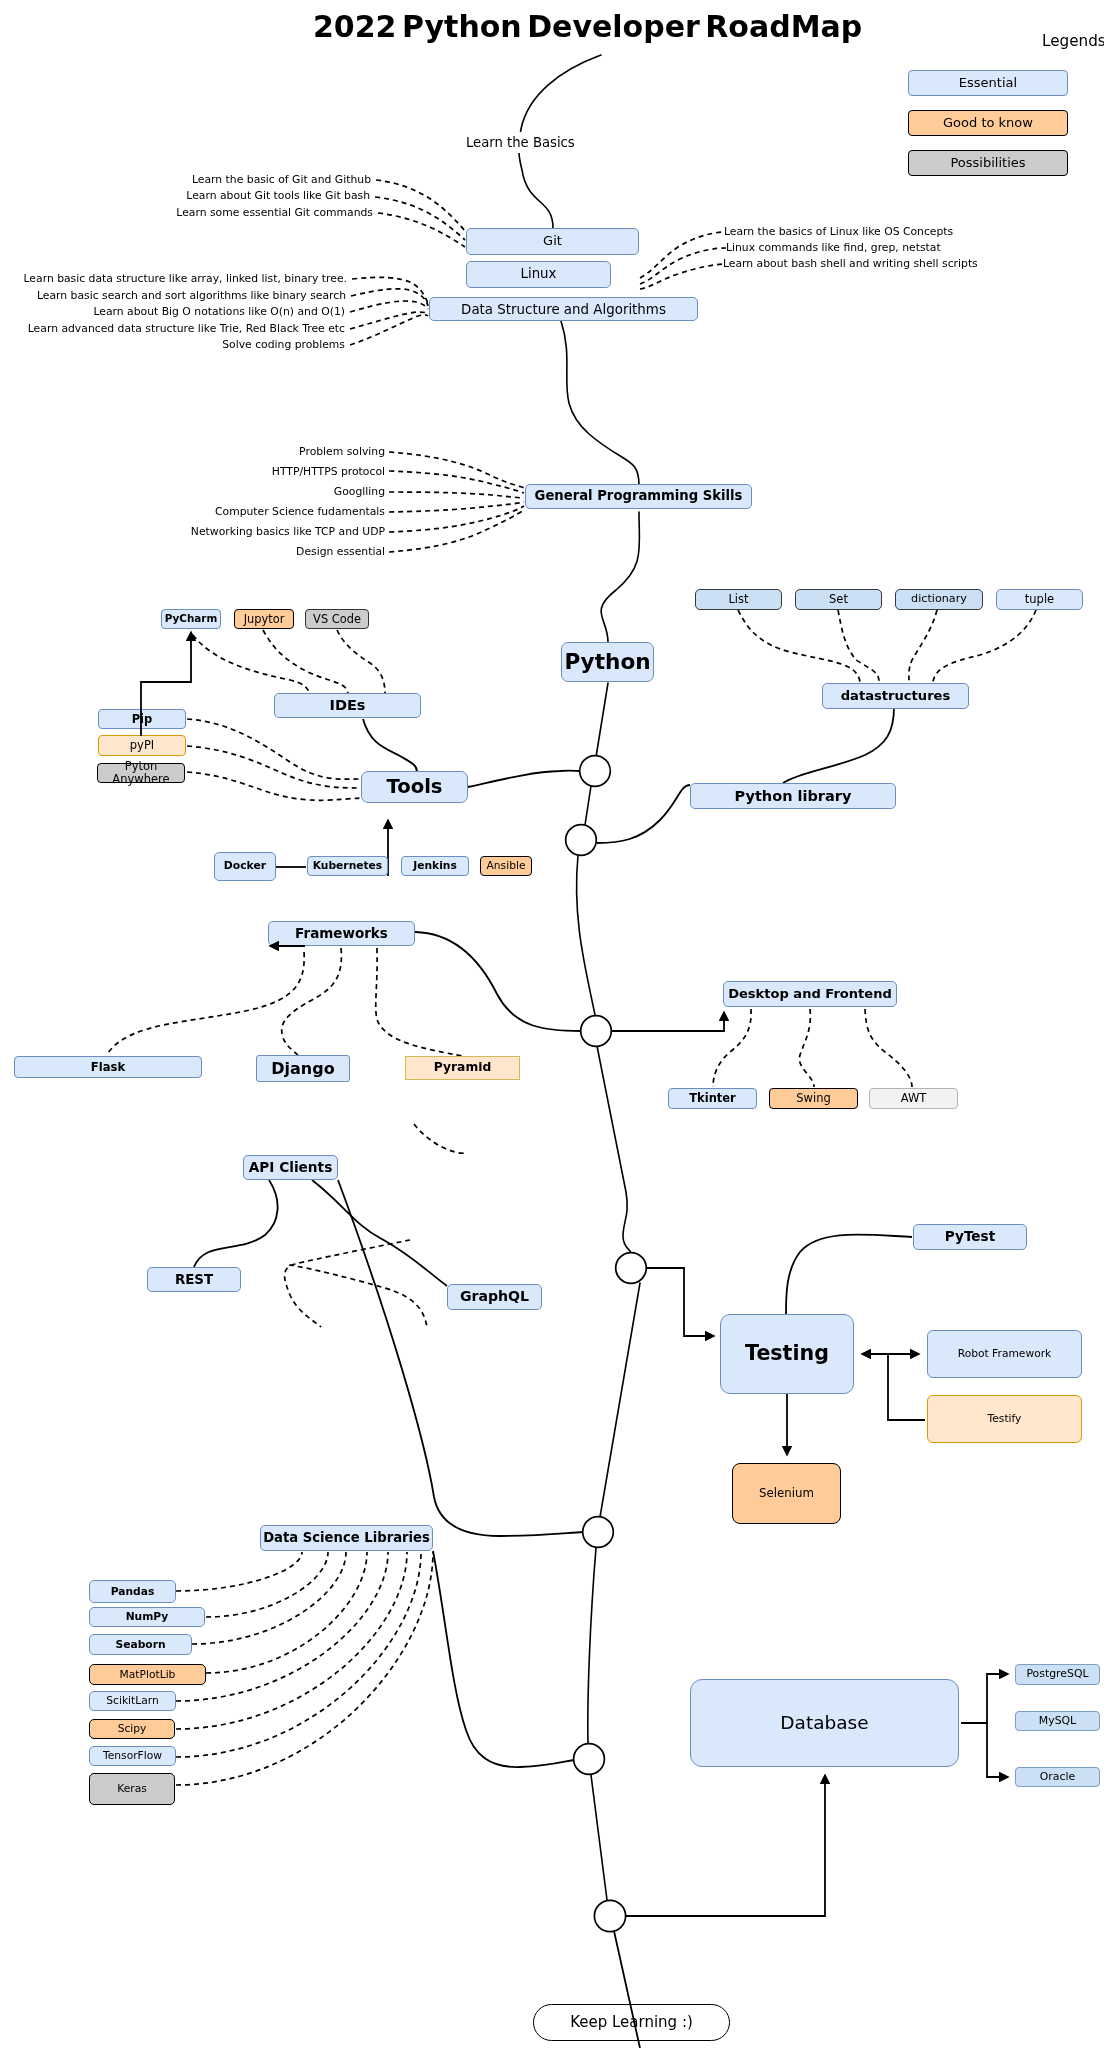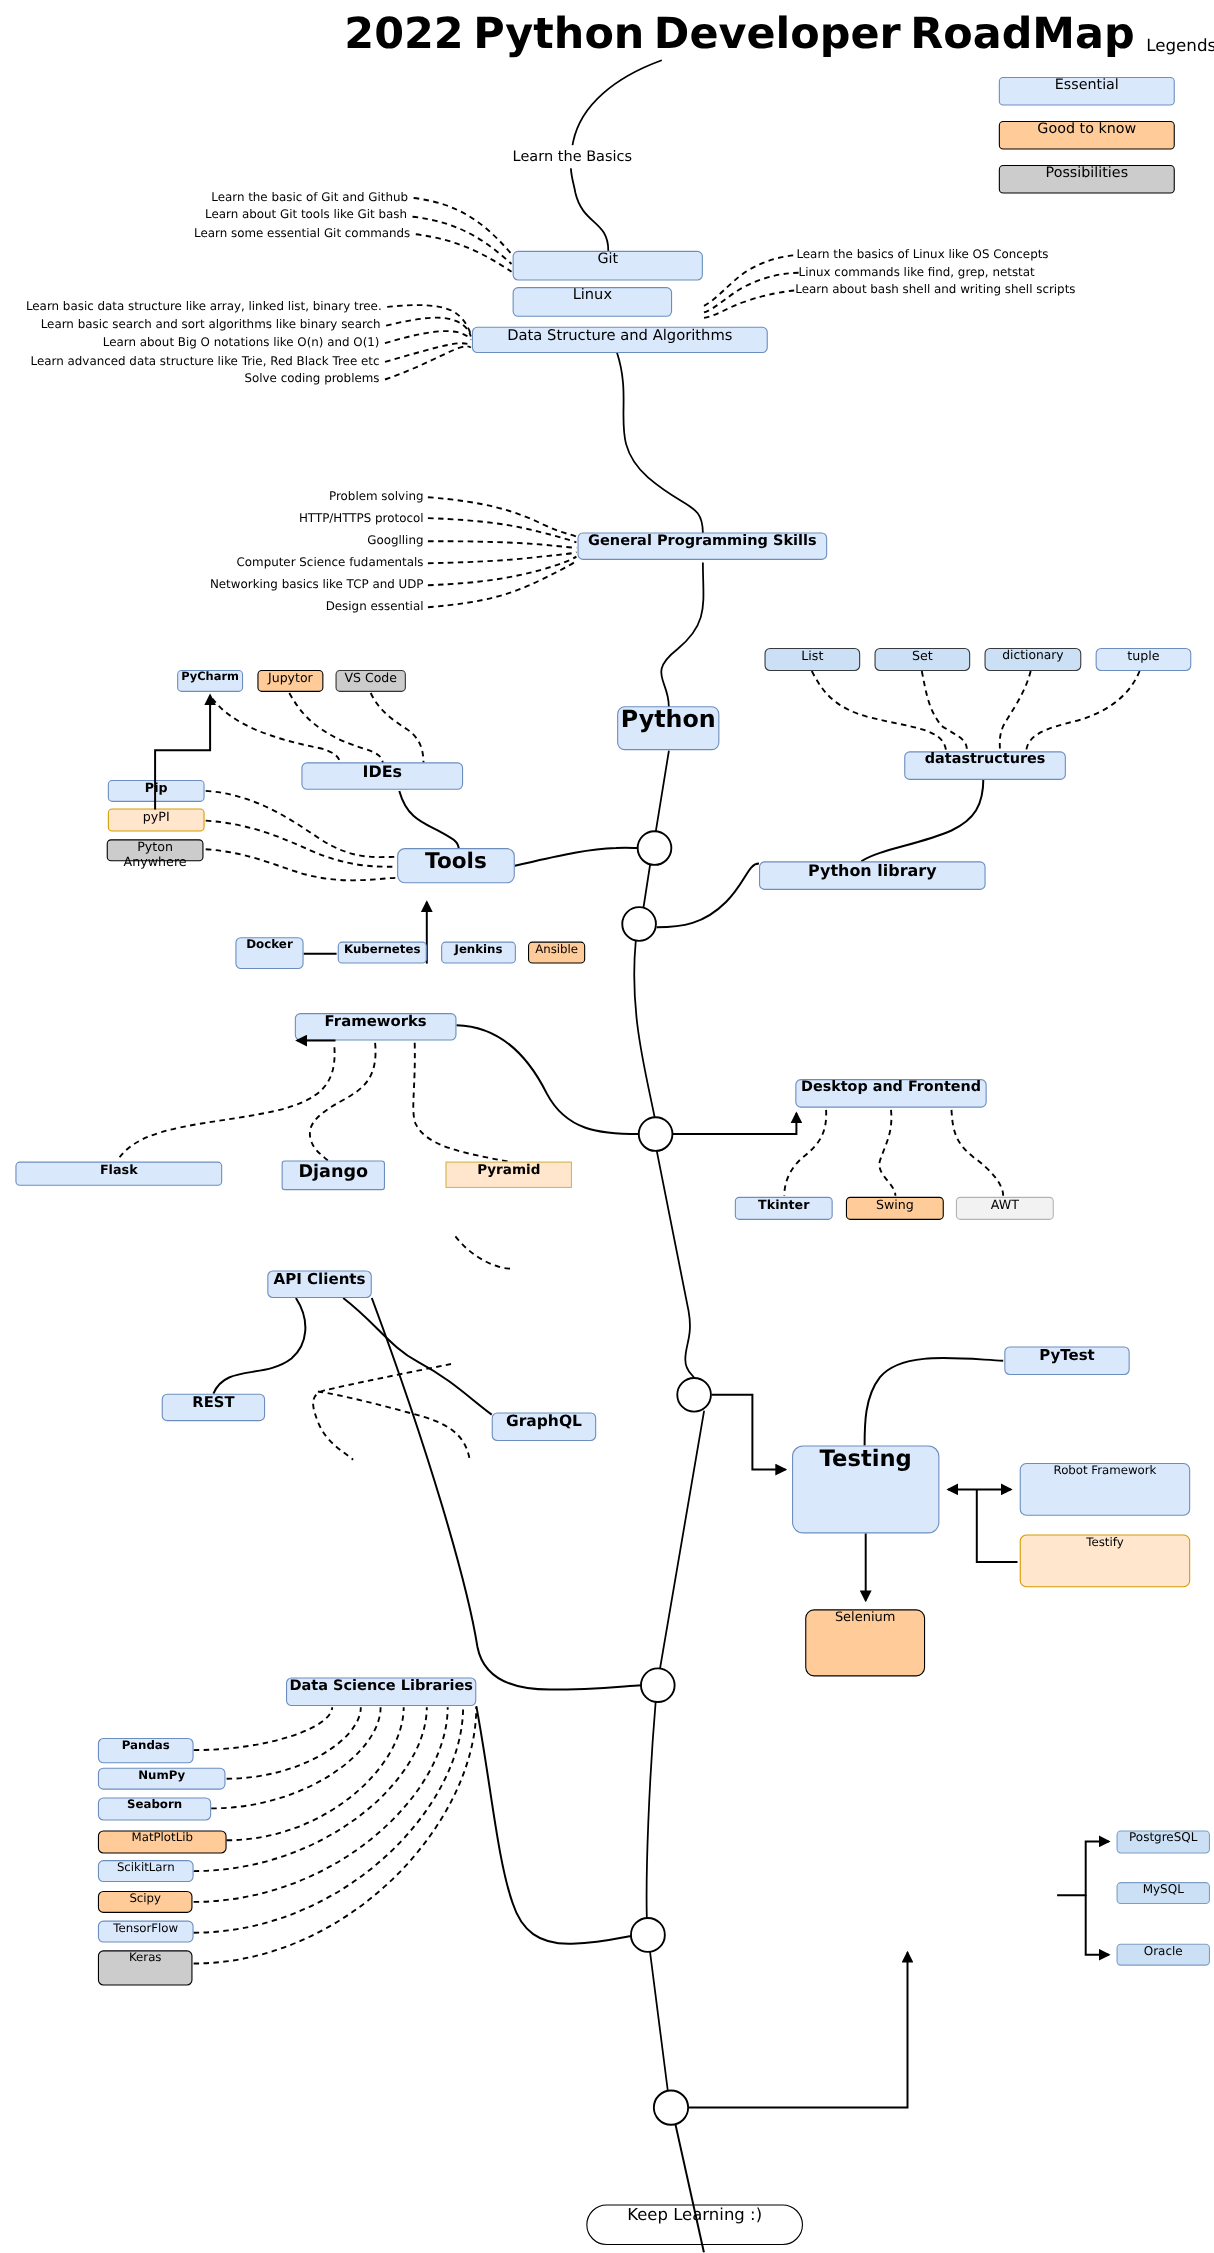--- a/index.html
+++ b/index.html
@@ -1,34 +1,34 @@
 <!DOCTYPE html>
 <html><head>
 <meta charset="utf-8">
 <style>
   html,body{margin:0;padding:0;background:#ffffff;}
   #page{position:relative;width:1104px;height:2048px;background:#ffffff;overflow:hidden;
         font-family:"DejaVu Sans",sans-serif;color:#000;}
   #edges,#edges-top{position:absolute;left:0;top:0;width:1104px;height:2048px;pointer-events:none;}
-  .node{position:absolute;box-sizing:border-box;display:flex;align-items:flex-start;justify-content:center;
+  .node{position:absolute;box-sizing:border-box;display:flex;align-items:center;justify-content:center;
         text-align:center;line-height:1.12;border:1px solid #6c8ebf;background:#dae8fc;color:#000000;
         border-radius:5px;font-size:12px;}
   .node.o{border-color:#d79b00;background:#ffe6cc;}
   .node.o2{border-color:#d6b656;background:#ffe6cc;border-width:1.5px;}
   .node.blue2{border-color:#36393d;background:#cce0f5;}
   .node.blue3{border-color:#7d9ec4;background:#cce0f5;}
   .node.gb2{border-color:#333333;background:#cccccc;}
   .node.w{border-color:#b3b3b3;background:#f2f2f2;}
   .node.ob{border-color:#000000;background:#ffcc99;}
   .node.gb{border-color:#000000;background:#cccccc;}
   .node.bold{font-weight:bold;}
   .node.plain{border-color:#000000;background:#ffffff;}
   .lbl{position:absolute;white-space:nowrap;font-size:10.8px;color:#000;line-height:1;}
   .lbl.r{transform:translateY(-50%);}
-  #title{position:absolute;left:313px;top:9px;font-weight:bold;white-space:nowrap;font-size:39px;word-spacing:-5px;}
+  #title{position:absolute;left:313px;top:9px;font-weight:bold;white-space:nowrap;font-size:30px;word-spacing:-5px;}
   #legheading{position:absolute;left:1042px;top:32px;white-space:nowrap;font-size:15.2px;}
   #rootlbl{position:absolute;left:463px;top:132px;white-space:nowrap;font-size:13.2px;background:#fff;padding:3px;}
 </style>
 </head>
 <body>
 
 <div id="page">
   <svg id="edges" viewBox="0 0 1104 2048">
     <defs>
   <marker id="arr" viewBox="0 0 10 10" refX="8.5" refY="5" markerWidth="6" markerHeight="6" orient="auto-start-reverse">
@@ -294,20 +294,23 @@
       <span>ScikitLarn</span>
     </div>
   <div class="node ob" style="left:89px;top:1719px;width:86px;height:20px;font-size:10.7px;border-radius:5px">
       <span>Scipy</span>
     </div>
   <div class="node" style="left:89px;top:1746px;width:87px;height:20px;font-size:10.7px;border-radius:5px">
       <span>TensorFlow</span>
     </div>
   <div class="node gb" style="left:89px;top:1773px;width:86px;height:32px;font-size:10.7px;border-radius:5px">
       <span>Keras</span>
+    </div>
+  <div class="node" style="left:690px;top:1679px;width:269px;height:88px;font-size:18.5px;border-radius:12px">
+      <span>Database</span>
     </div>
   <div class="node blue3" style="left:1015px;top:1664px;width:85px;height:21px;font-size:10.9px;border-radius:4px">
       <span>PostgreSQL</span>
     </div>
   <div class="node blue3" style="left:1015px;top:1711px;width:85px;height:20px;font-size:10.9px;border-radius:4px">
       <span>MySQL</span>
     </div>
   <div class="node blue3" style="left:1015px;top:1767px;width:85px;height:20px;font-size:10.9px;border-radius:4px">
       <span>Oracle</span>
     </div>

